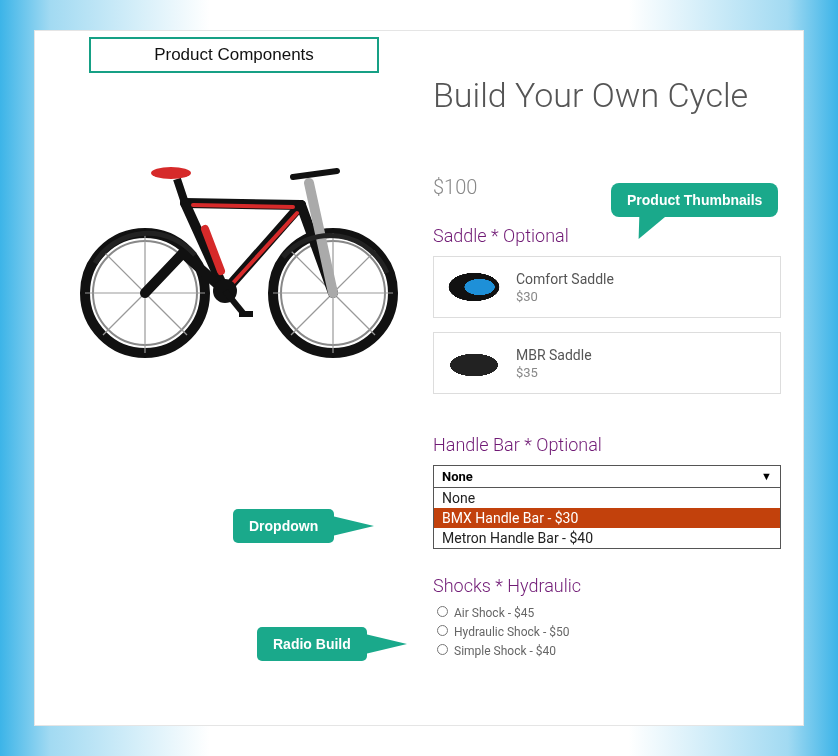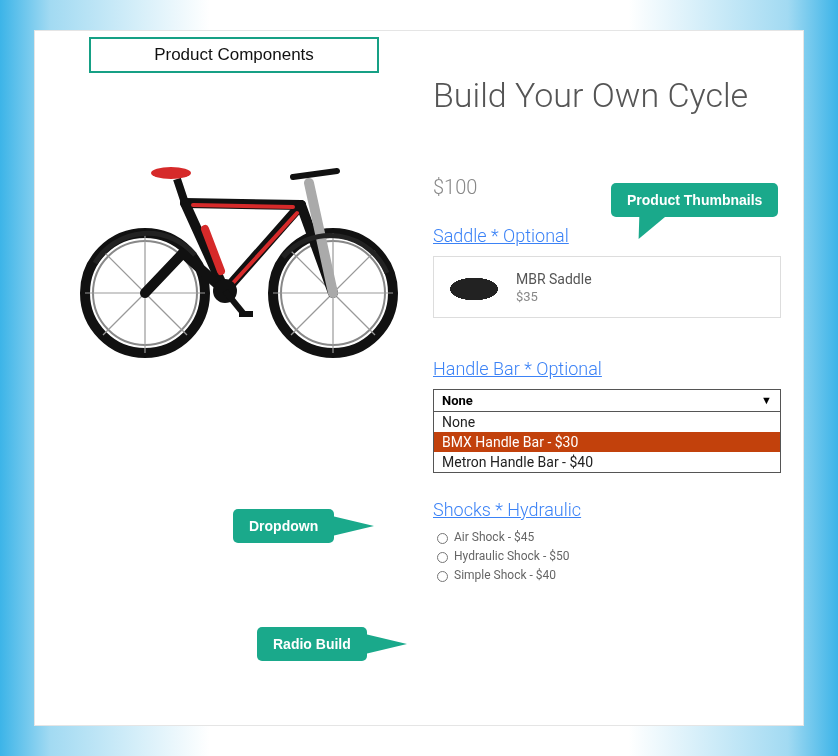--- a/index.html
+++ b/index.html
@@ -37,24 +37,23 @@
     margin-bottom: 60px;
   }
   .price {
     font-size: 20px;
     color: #888;
     font-weight: 300;
     margin-bottom: 26px;
   }
   .section-label {
     font-size: 18px;
-    color: #3b82f6;
+    color: #701a75;
     font-weight: 300;
     margin-bottom: 10px;
-    text-decoration: underline;
   }
   .option-card {
     border: 1px solid #ddd;
     padding: 10px 12px;
     display: flex;
     align-items: center;
     gap: 14px;
     margin-bottom: 14px;
   }
   .thumb {
@@ -88,21 +87,21 @@
     font-size: 13px;
   }
   .dd-list { }
   .dd-item { padding: 2px 8px; font-size: 14px; color: #222; cursor: default; }
   .dd-item.hi { background: #c2410c; color: #fff; }
   .dd-caret { font-size: 11px; }
   .radio-row {
     font-size: 12px;
     color: #666;
     display: flex;
-    align-items: flex-end;
+    align-items: flex-start;
     gap: 6px;
     margin-bottom: 5px;
     padding-left: 4px;
   }
   .radio-row input { width: 11px; height: 11px; }
   .section-gap { height: 26px; }
   
   .ann-box {
     position: absolute;
     border: 2px solid #16a085;
@@ -219,20 +218,27 @@
         <path d="M 218 134 A 62 62 0 0 1 322 150" fill="none" stroke="#222" stroke-width="5"></path>
       </svg>
     </div>
   </div>
 
   <div class="right">
     <div class="title">Build Your Own Cycle</div>
     <div class="price">$100</div>
 
     <div class="section-label">Saddle * Optional</div>
+    <div class="option-card">
+      <div class="thumb saddle1"></div>
+      <div>
+        <div class="opt-name">Comfort Saddle</div>
+        <div class="opt-price">$30</div>
+      </div>
+    </div>
     <div class="option-card">
       <div class="thumb saddle2"></div>
       <div>
         <div class="opt-name">MBR Saddle</div>
         <div class="opt-price">$35</div>
       </div>
     </div>
 
     <div class="section-gap"></div>
     <div class="section-label">Handle Bar * Optional</div>
@@ -261,21 +267,21 @@
     <label class="radio-row">
       <input type="radio" name="shock" style="">
       <span>Simple Shock - $40</span>
     </label>
   </div>
 
   <div class="ann-box" style="top:6px; left:54px; width:290px;">
     <div>Product Components</div>
   </div>
 
-  <div class="callout tail-downleft" style="top:152px; left:576px;">
+  <div class="callout tail-downleft" style="top:152px; left:576px;border-radius:8px;">
     <span>Product Thumbnails</span>
   </div>
 
   <div class="callout tail-right" style="top:478px; left:198px;">
     <span>Dropdown</span>
   </div>
 
   <div class="callout tail-right" style="top:596px; left:222px;">
     <span>Radio Build</span>
   </div>

